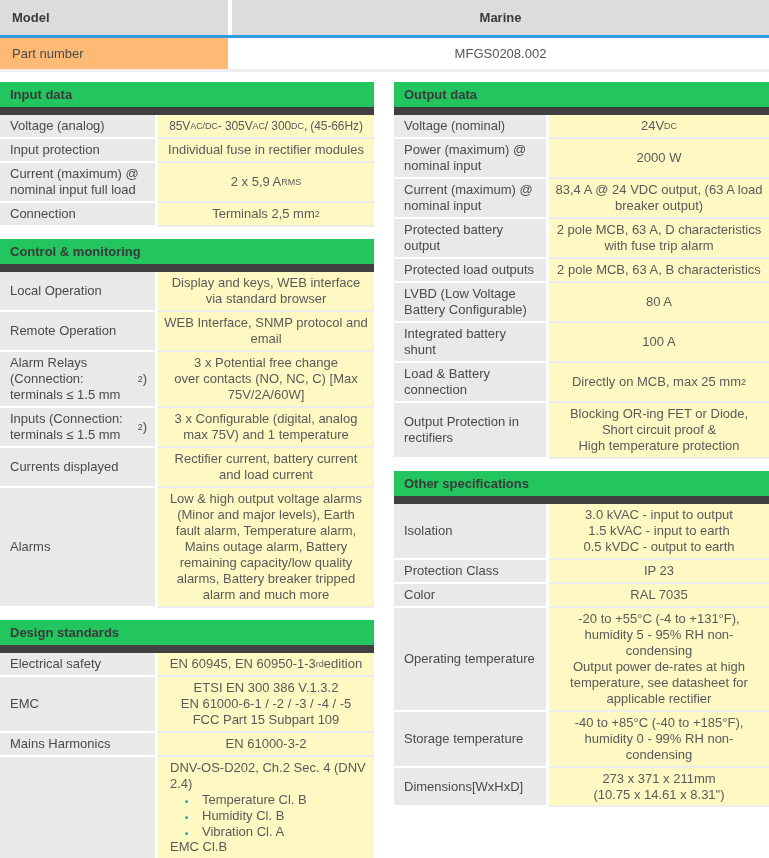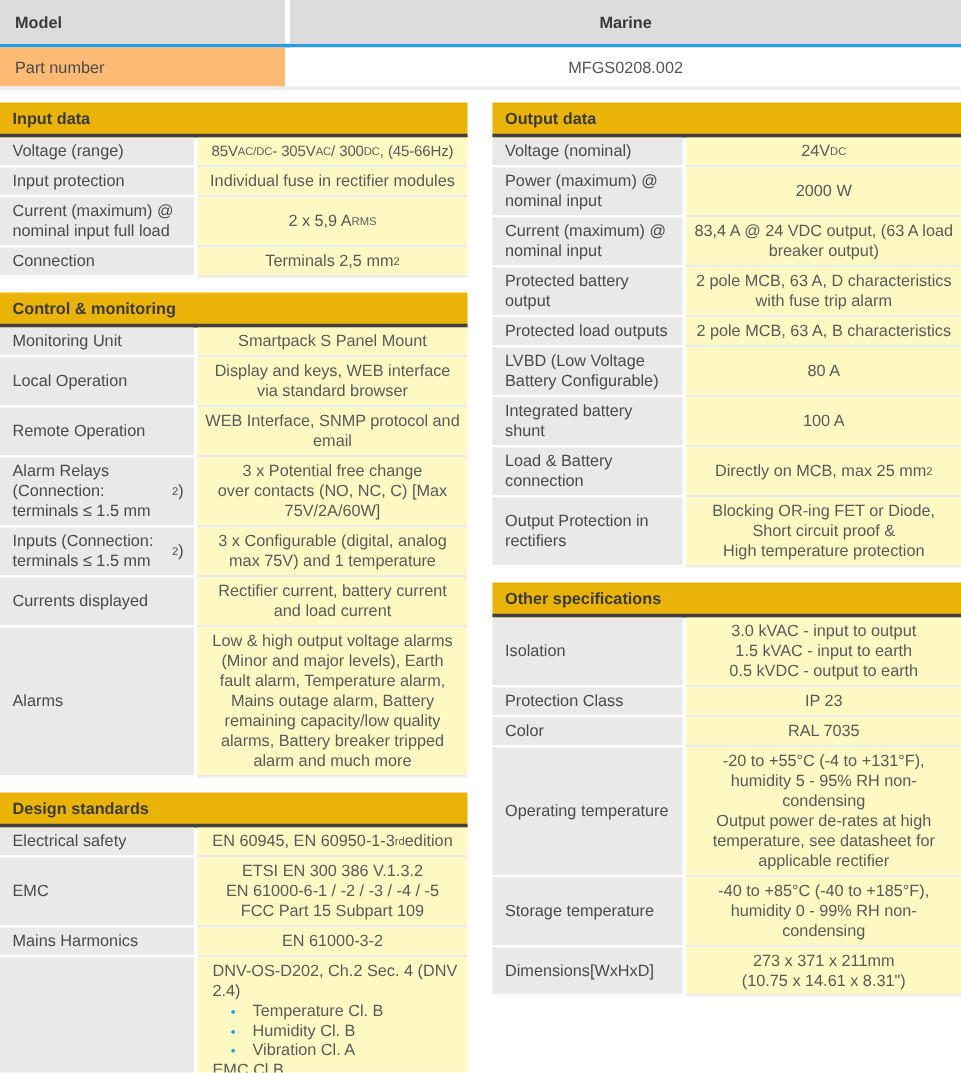--- a/index.html
+++ b/index.html
@@ -23,21 +23,21 @@
   .trow.part .tlabel { width: 228px; background: #fdba74; padding: 8px 12px; color: #4a4a4a; }
   .trow.part .tvalue { flex: 1; background: #ffffff; justify-content: center; text-align: center; padding: 8px 12px; }
 
   
   .cols { display: flex; gap: 20px; margin-top: 10px; }
   .col-left  { width: 374px; }
   .col-right { width: 375px; }
 
   .section { margin-bottom: 12px; }
   .sec-header {
-    background: #eab308; border-bottom: 3px solid #404040;
+    background: #22c55e; border-bottom: 8px solid #404040;
     font-weight: bold; color: #3a3a3a; font-size: 13px;
     padding: 5px 10px;
   }
   .row { display: flex; gap: 3px; }
   .lbl {
     width: 155px; background: #e9e9e9; color: #4a4a4a;
     padding: 3px 8px 3px 10px; display: flex; align-items: center;
     border-bottom: 2px solid #ffffff; line-height: 1.23;
   }
   .col-right .lbl { width: 152px; }
@@ -73,43 +73,39 @@
     </div>
   </div>
 
   <div class="cols">
 
     <div class="col-left">
 
       <div class="section">
         <div class="sec-header">Input data</div>
         <div class="row">
-          <div class="lbl">Voltage (range)</div>
+          <div class="lbl">Voltage (analog)</div>
           <div class="val tight">85V<sub>AC/DC</sub>- 305V<sub>AC</sub> / 300<sub>DC</sub>, (45-66Hz)</div>
         </div>
         <div class="row">
           <div class="lbl">Input protection</div>
           <div class="val">Individual fuse in rectifier modules</div>
         </div>
         <div class="row">
           <div class="lbl">Current (maximum) @ nominal input full load</div>
           <div class="val">2 x 5,9 A<sub>RMS</sub></div>
         </div>
         <div class="row">
           <div class="lbl">Connection</div>
           <div class="val">Terminals 2,5 mm<sup>2</sup></div>
         </div>
       </div>
 
       <div class="section">
         <div class="sec-header">Control &amp; monitoring</div>
-        <div class="row">
-          <div class="lbl">Monitoring Unit</div>
-          <div class="val">Smartpack S Panel Mount</div>
-        </div>
         <div class="row">
           <div class="lbl">Local Operation</div>
           <div class="val">Display and keys, WEB interface via standard browser</div>
         </div>
         <div class="row">
           <div class="lbl">Remote Operation</div>
           <div class="val">WEB Interface, SNMP protocol and email</div>
         </div>
         <div class="row">
           <div class="lbl">Alarm Relays (Connection: terminals ≤ 1.5 mm<sup>2</sup>)</div>

